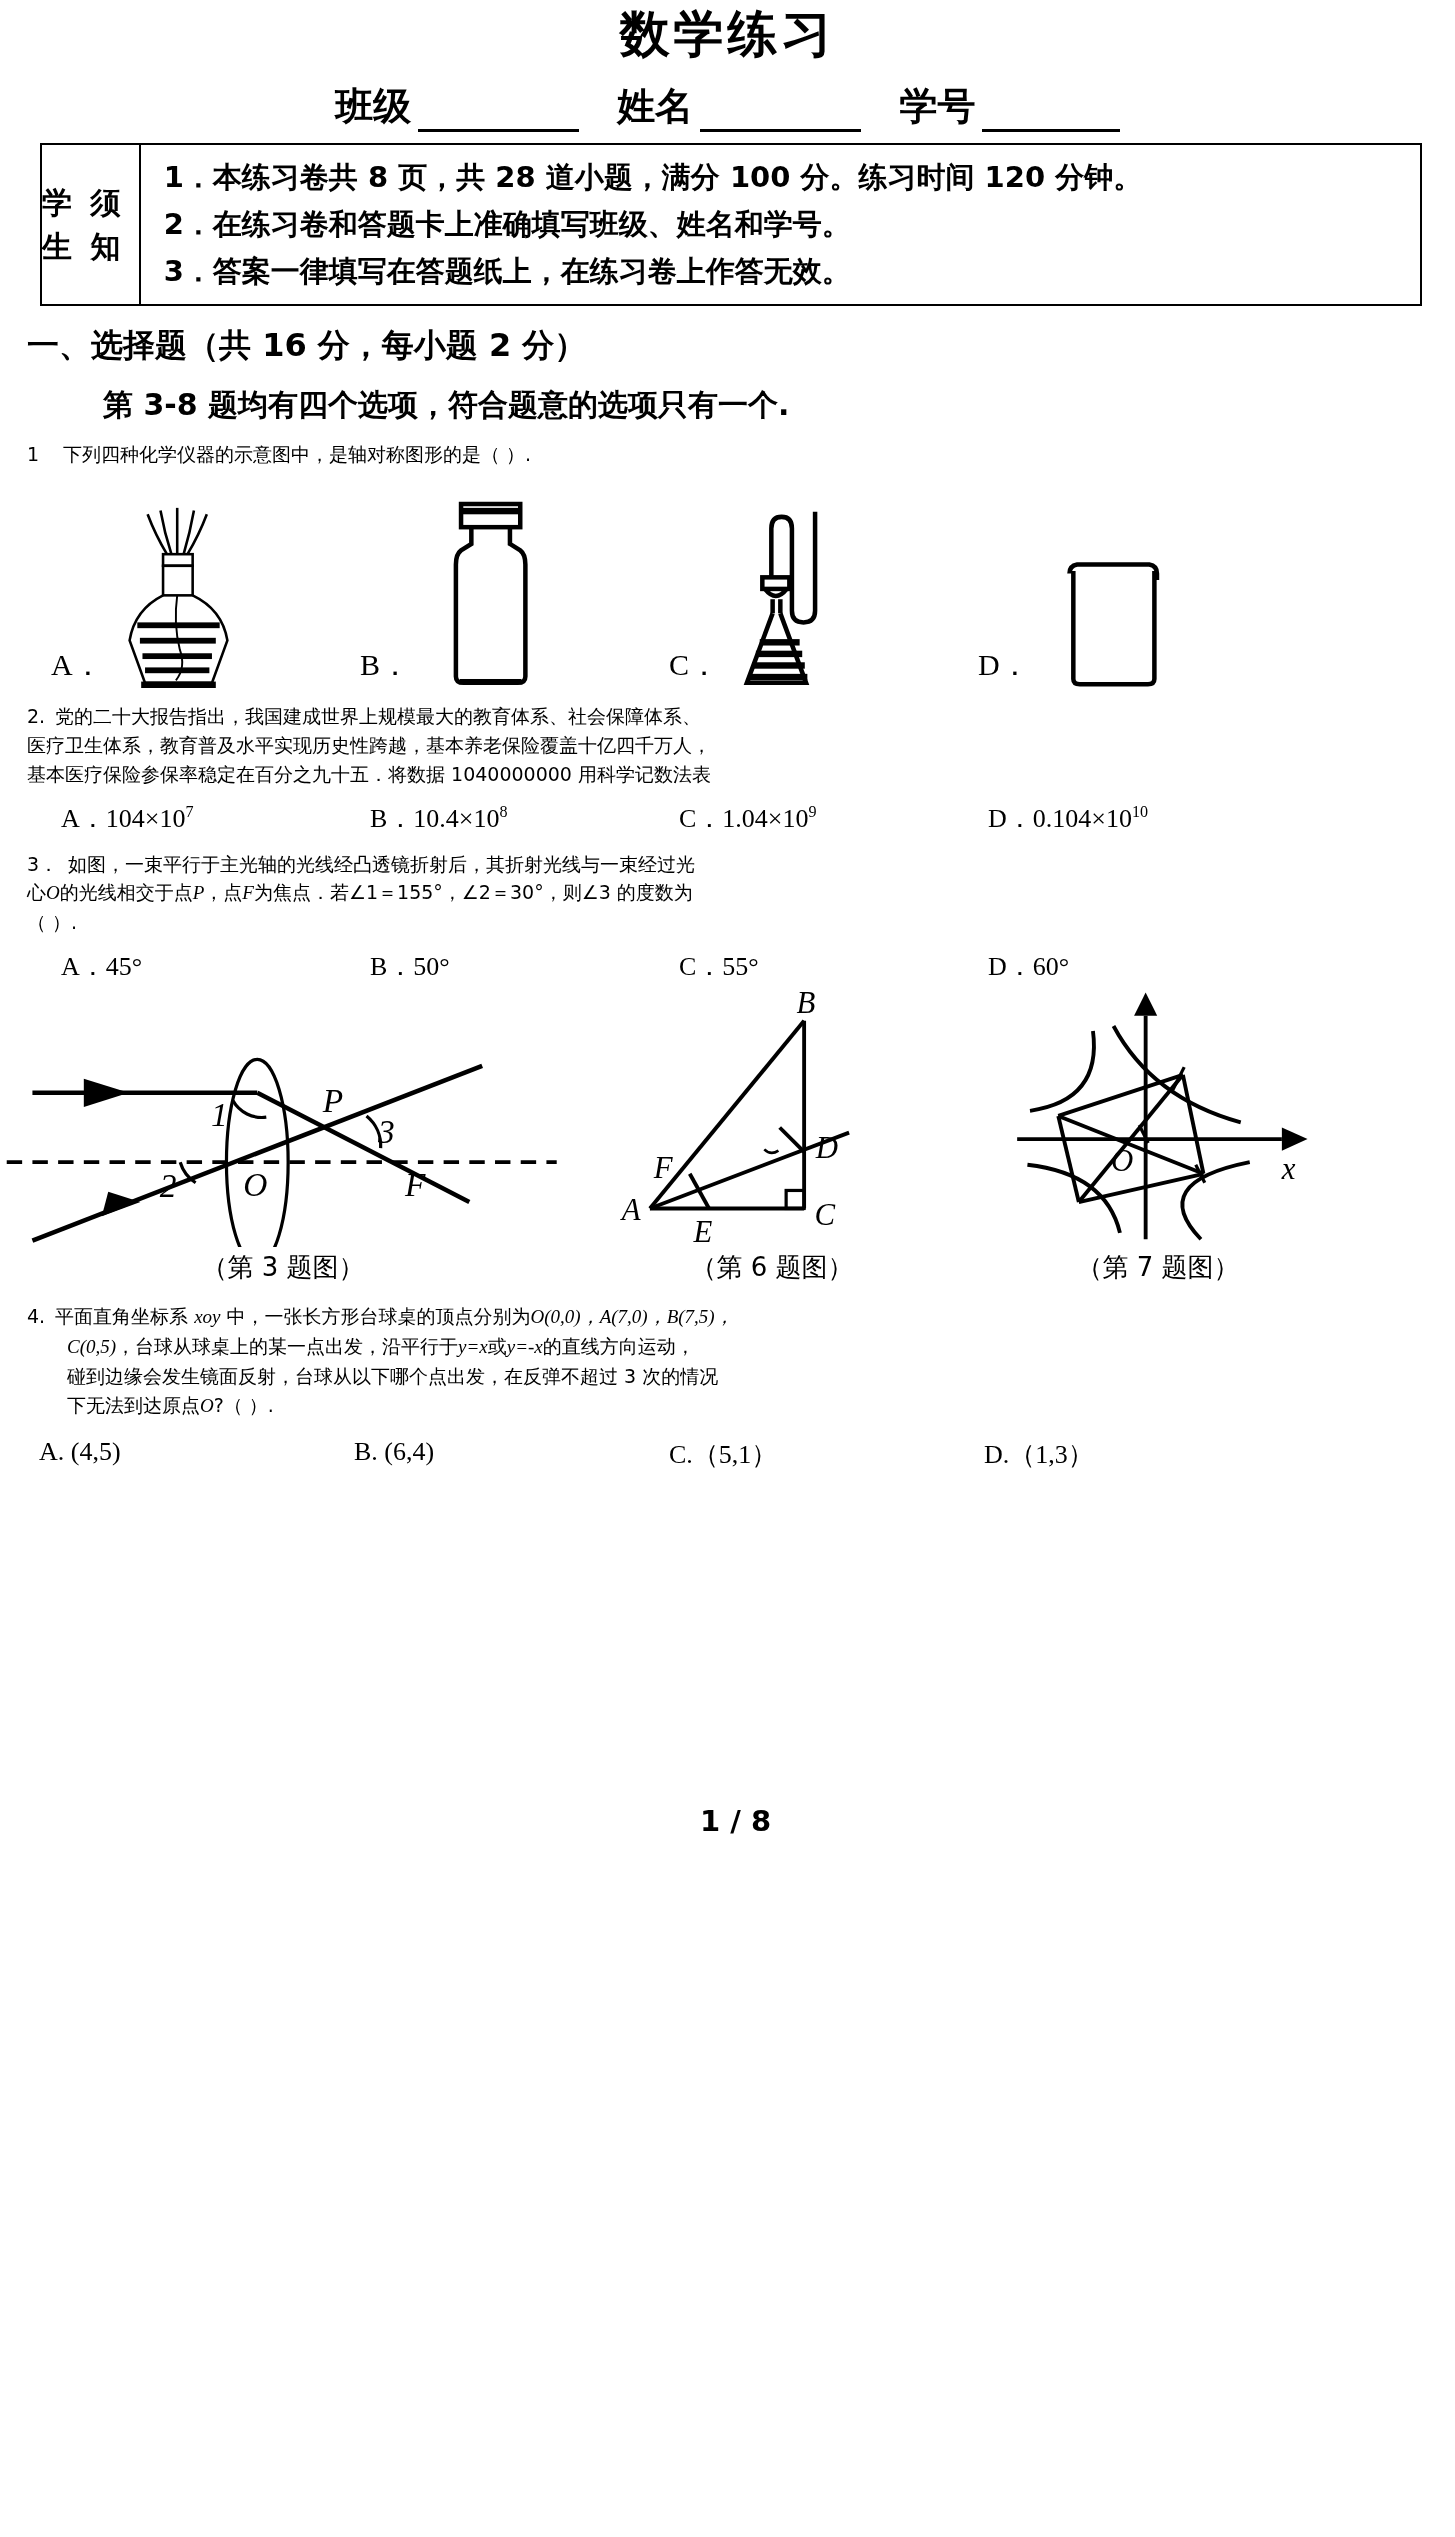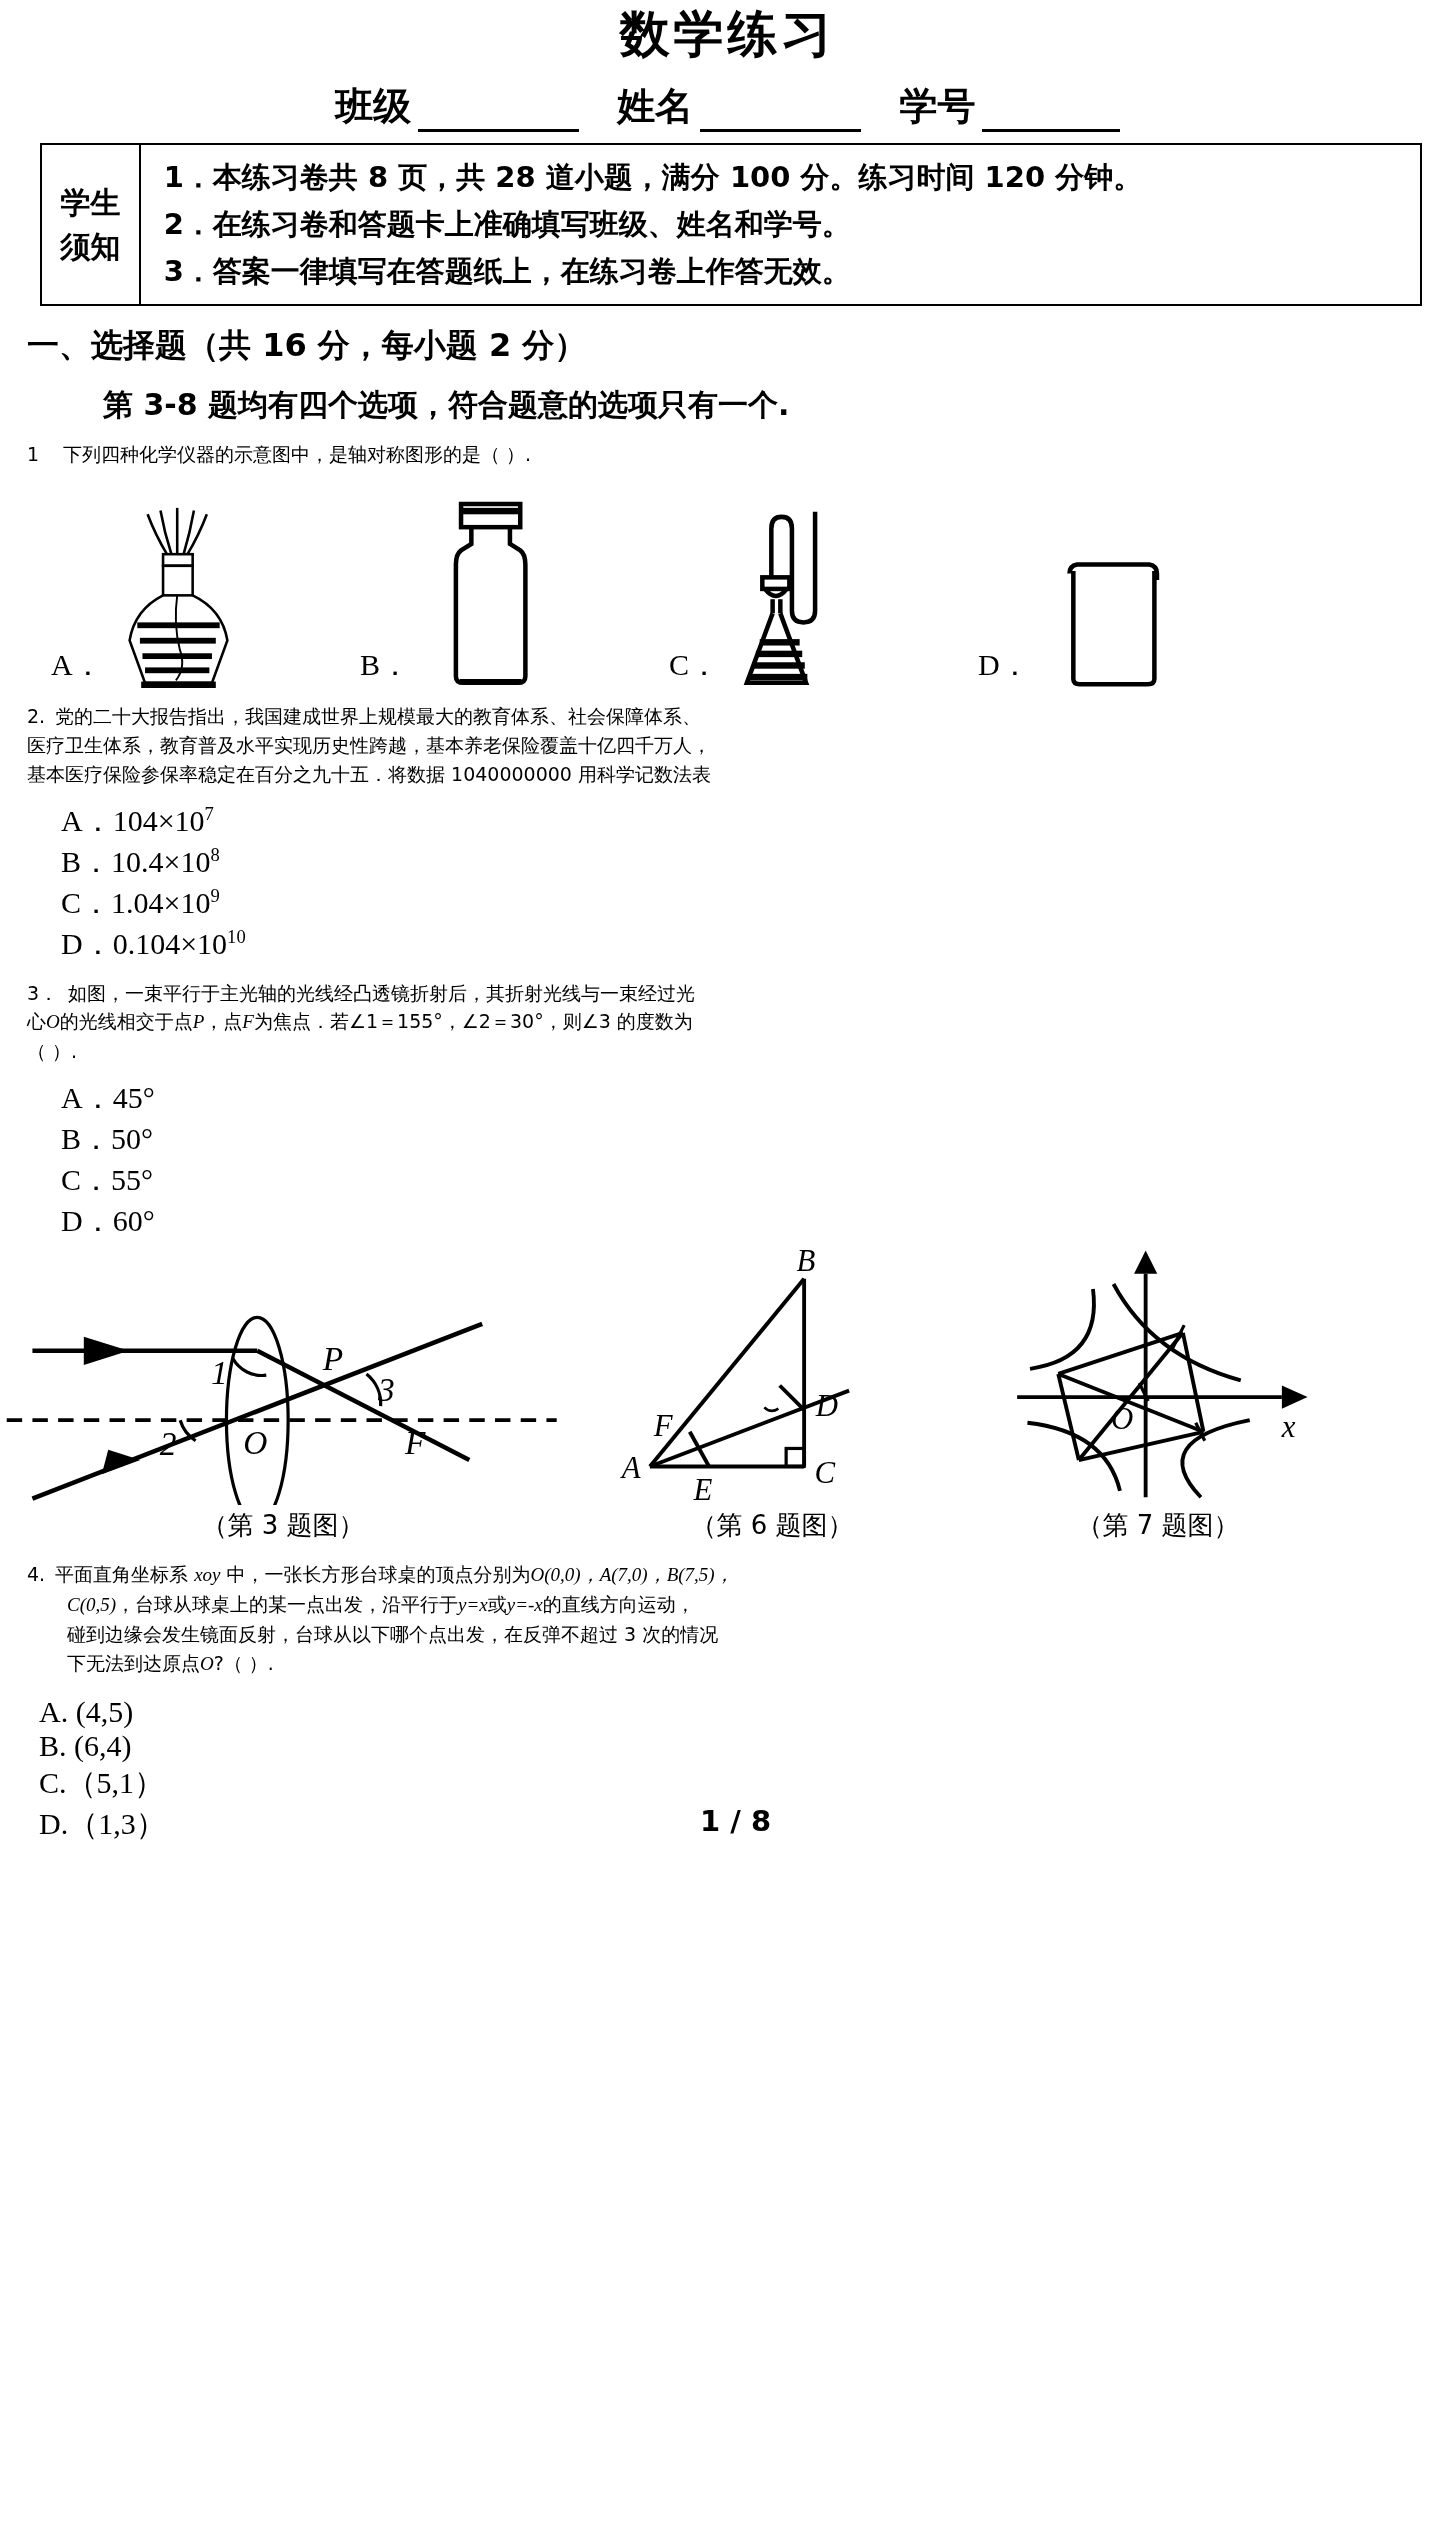--- a/index.html
+++ b/index.html
@@ -61,21 +61,21 @@
     margin: 11.6px 33px 0 40px;
     border: 2.6px solid #000;
     display: flex;
     box-sizing: border-box;
   }
   .notice-head {
     width: 97px;
     min-width: 97px;
     border-right: 2.6px solid #000;
     display: flex;
-    flex-direction: column;
+    flex-direction: row;
     align-items: center;
     justify-content: center;
     font-size: 30px;
     font-weight: bold;
     line-height: 1.45;
     font-family: "DejaVu Sans", "Liberation Sans", sans-serif;
     padding: 3.9px 0;
   }
   .notice-body {
     flex: 1;
@@ -110,23 +110,22 @@
     font-family: "DejaVu Sans", "Liberation Sans", sans-serif;
   }
   .q .num { margin-right: 3.9px; }
   .ital { font-style: italic; font-family: "Liberation Serif","DejaVu Serif",serif; }
   sup { font-size: 0.62em; vertical-align: super; }
 
   
   .opt-row {
     display: flex;
     margin: 11.6px 0 0 61px;
-    font-size: 30px;
+    font-size: 26px;
     font-family: "Liberation Serif", "DejaVu Serif", serif;
-    flex-direction: column;
   }
   .opt-row .opt { width: 309px; }
   .opt-row.tight .opt { width: 315px; }
 
   
   .chem-row {
     display: flex;
     align-items: flex-end;
     margin: 7.7px 0 0 51px;
     height: 212px;

